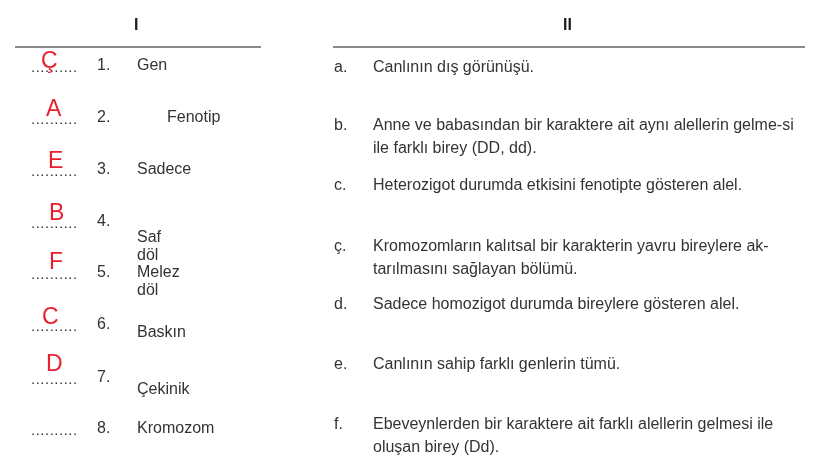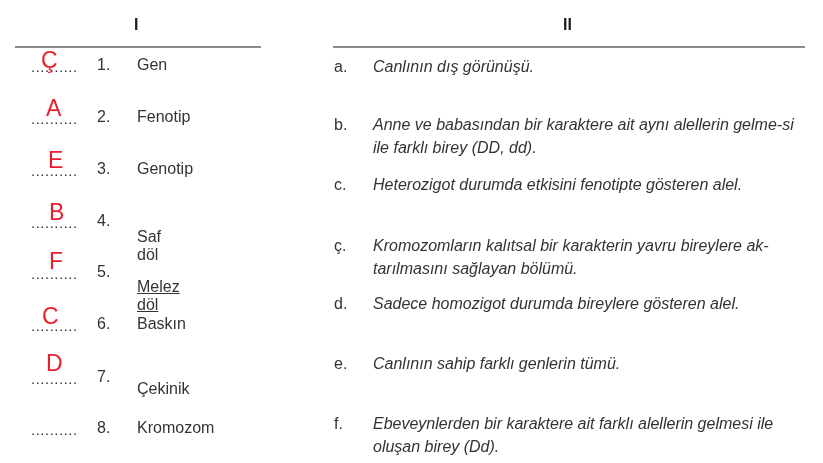--- a/index.html
+++ b/index.html
@@ -7,21 +7,21 @@
          font-family: "Liberation Sans", "DejaVu Sans", sans-serif; color:#2b2b2b; }
   .col-head { position:absolute; top:16px; font-weight:bold; font-size:16px; color:#1e1e1e; }
   .rule { position:absolute; top:46px; height:2px; background:#8a8a8a; }
   .left-row { position:absolute; left:0; height:30px; }
   .dots { position:absolute; left:31px; font-size:15px; color:#333; letter-spacing:0.5px; }
   .answer { position:absolute; font-size:23px; color:#e8202e; font-weight:normal; line-height:1; }
   .num { position:absolute; left:97px; font-size:16px; color:#333; }
   .term { position:absolute; left:137px; font-size:16px; color:#333; }
   .def { position:absolute; left:334px; width:480px; font-size:16px; line-height:23px; color:#333; }
   .def .letter { position:absolute; left:0; top:0; }
-  .def .text { position:absolute; left:39px; width:440px; top:0;font-style:italic; }
+  .def .text { position:absolute; left:39px; width:440px; top:0; }
 </style>
 </head>
 <body>
 
 <div class="col-head" style="left:134px;">I</div>
 <div class="rule" style="left:15px; width:246px;"></div>
 
 <div class="col-head" style="left:563px;">II</div>
 <div class="rule" style="left:333px; width:472px;"></div>
 
@@ -29,45 +29,45 @@
   <div class="left-row" style="top:56px;">
     <span class="dots" style="top:2px;">..........</span>
     <span class="answer" style="left:41px; top:-7px;">Ç</span>
     <span class="num" style="top:0px;">1.</span>
     <span class="term" style="top:0px;">Gen</span>
   </div>
   <div class="left-row" style="top:108px;">
     <span class="dots" style="top:2px;">..........</span>
     <span class="answer" style="left:46px; top:-11px;">A</span>
     <span class="num" style="top:0px;">2.</span>
-    <span class="term" style="top:0px;">Fenotip</span>
+    <span class="term" style="top:0px;margin-left:30px;">Fenotip</span>
   </div>
   <div class="left-row" style="top:160px;">
     <span class="dots" style="top:2px;">..........</span>
     <span class="answer" style="left:48px; top:-11px;">E</span>
     <span class="num" style="top:0px;">3.</span>
-    <span class="term" style="top:0px;">Genotip</span>
+    <span class="term" style="top:0px;">Sadece</span>
   </div>
   <div class="left-row" style="top:212px;">
     <span class="dots" style="top:2px;">..........</span>
     <span class="answer" style="left:49px; top:-11px;">B</span>
     <span class="num" style="top:0px;">4.</span>
     <span class="term" style="top:16px;">Saf döl</span>
   </div>
   <div class="left-row" style="top:263px;">
     <span class="dots" style="top:2px;">..........</span>
     <span class="answer" style="left:49px; top:-13px;">F</span>
     <span class="num" style="top:0px;">5.</span>
-    <span class="term" style="top:15px;text-decoration:underline;">Melez döl</span>
+    <span class="term" style="top:0px;">Melez döl</span>
   </div>
   <div class="left-row" style="top:315px;">
     <span class="dots" style="top:2px;">..........</span>
     <span class="answer" style="left:42px; top:-10px;">C</span>
     <span class="num" style="top:0px;">6.</span>
-    <span class="term" style="top:0px;">Baskın</span>
+    <span class="term" style="top:8px;">Baskın</span>
   </div>
   <div class="left-row" style="top:368px;">
     <span class="dots" style="top:2px;">..........</span>
     <span class="answer" style="left:46px; top:-16px;">D</span>
     <span class="num" style="top:0px;">7.</span>
     <span class="term" style="top:12px;">Çekinik</span>
   </div>
   <div class="left-row" style="top:419px;">
     <span class="dots" style="top:2px;">..........</span>
     <span class="answer" style="left:46px; top:-12px;"></span>

